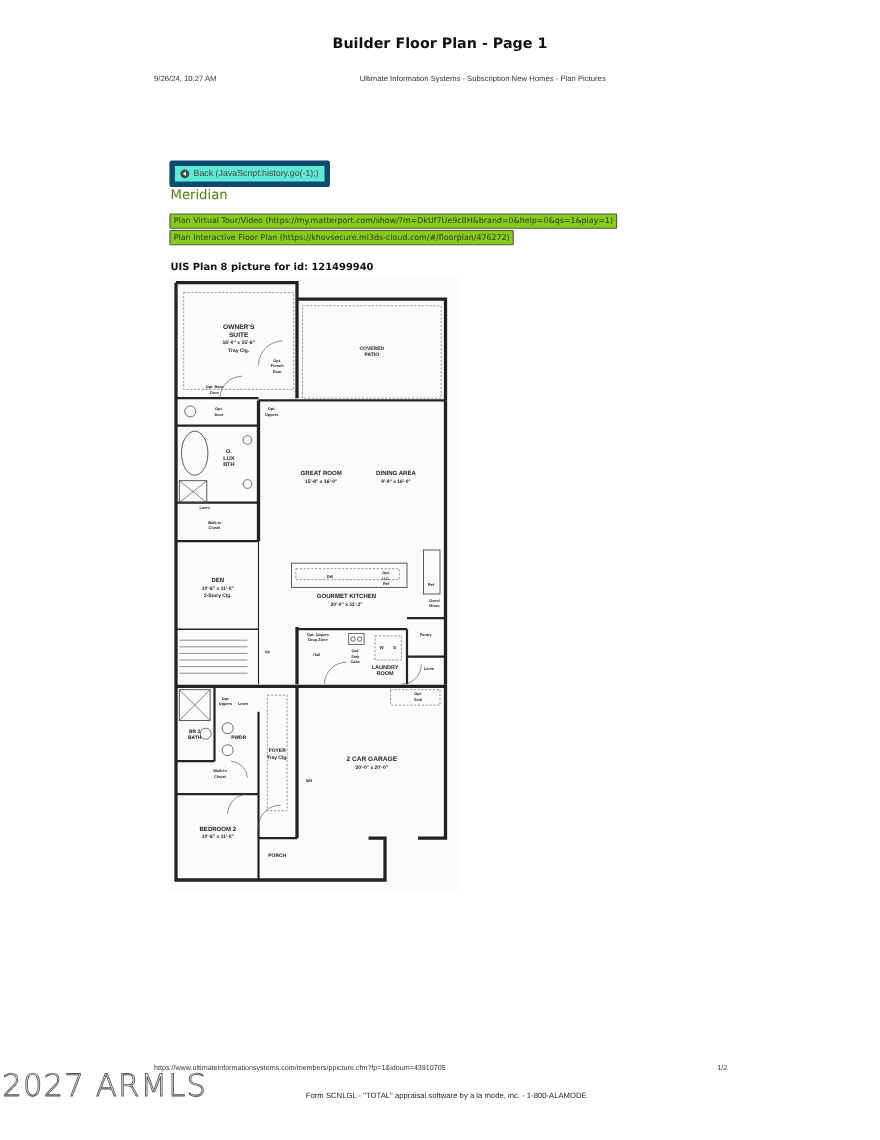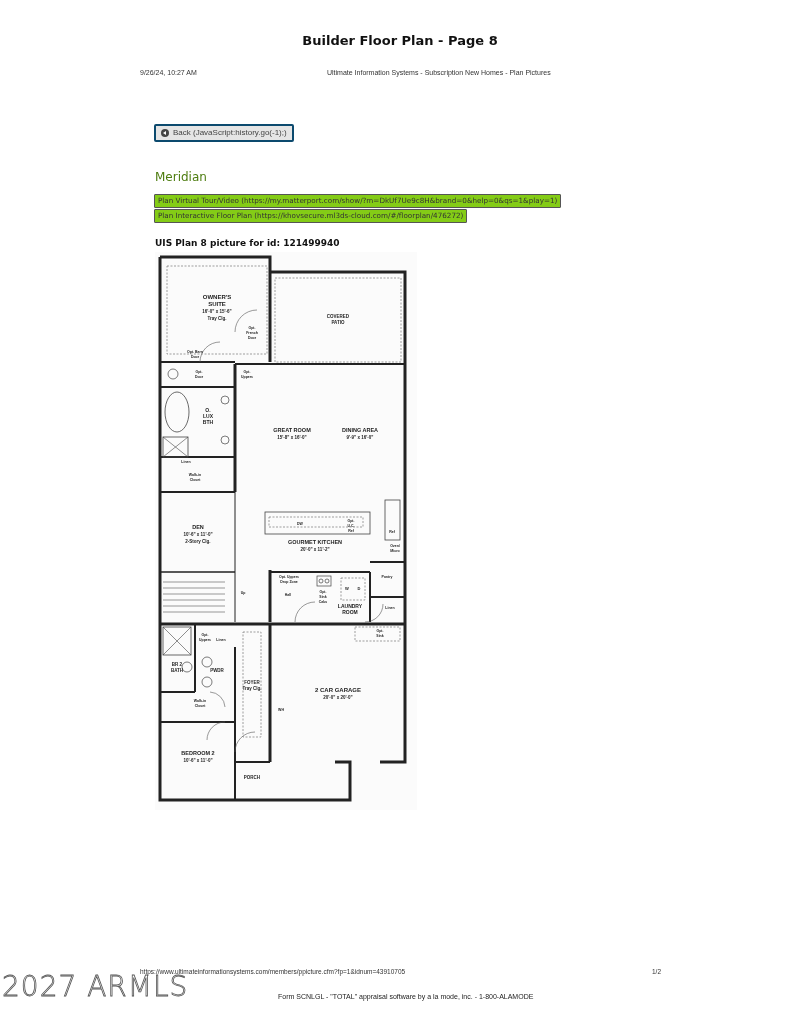--- a/index.html
+++ b/index.html
@@ -1,37 +1,37 @@
 <!DOCTYPE html>
 <html><head>
 <meta charset="utf-8">
 <style>
   html, body { margin: 0; padding: 0; background: #ffffff; }
   body { width: 800px; height: 1036px; position: relative; overflow: hidden; font-family: "Liberation Sans", sans-serif; color: #111; }
   .abs { position: absolute; }
   .title { left: 0; width: 800px; top: 33px; text-align: center; font-family: "DejaVu Sans", sans-serif; font-weight: bold; font-size: 13px; color: #111; }
   .hdr-left { left: 140px; top: 69px; font-size: 7px; color: #333; }
   .hdr-center { left: 327px; top: 69px; font-size: 7px; color: #333; }
-  .back-btn { left: 154px; top: 124px; height: 14px; padding: 0 5px; border: 2px solid #0c4a6e; border-radius: 2px; font-size: 8px; line-height: 14px; color: #444; display: flex; align-items: center; gap: 4px; background: #e5e5e5; }
+  .back-btn { left: 154px; top: 146px; height: 14px; padding: 0 5px; border: 5px solid #0c4a6e; border-radius: 2px; font-size: 8px; line-height: 14px; color: #444; display: flex; align-items: center; gap: 4px; background: #5eead4; }
   .back-icon { width: 8px; height: 8px; border-radius: 50%; background: #444; position: relative; display: inline-block; }
   .back-icon::after { content: ""; position: absolute; left: 2px; top: 2px; width: 0; height: 0; border-top: 2px solid transparent; border-bottom: 2px solid transparent; border-right: 3px solid #fff; }
   .plan-name { left: 155px; top: 170px; font-family: "DejaVu Sans", sans-serif; font-size: 12px; color: #4d7c0f; }
   .link-box { left: 154px; height: 12px; padding: 0 3px; border: 1px solid #555; border-radius: 1px; font-family: "DejaVu Sans", sans-serif; font-size: 7.2px; line-height: 12px; color: #333; white-space: nowrap; background: #84cc16; }
   .pic-heading { left: 155px; top: 238px; font-family: "DejaVu Sans", sans-serif; font-weight: bold; font-size: 9px; color: #111; }
   .plan-wrap { left: 155px; top: 252px; width: 262px; height: 558px; background: #fbfbfb; }
   .footer-url { left: 140px; top: 968px; font-size: 6.5px; color: #333; }
   .footer-page { left: 652px; top: 968px; font-size: 6.5px; color: #333; }
   .footer-form { left: 278px; top: 993px; font-size: 7px; color: #222; }
   .watermark { left: 2px; top: 970px; font-family: "DejaVu Sans", sans-serif; font-size: 28px; font-weight: 200; color: #fff; -webkit-text-stroke: 0.8px #555; letter-spacing: 1px; }
   svg text { font-family: "Liberation Sans", sans-serif; font-weight: bold; fill: #222; }
 </style>
 </head>
 <body>
 
-<div class="abs title">Builder Floor Plan - Page 8</div>
+<div class="abs title">Builder Floor Plan - Page 1</div>
 <div class="abs hdr-left">9/26/24, 10:27 AM</div>
 <div class="abs hdr-center">Ultimate Information Systems - Subscription New Homes - Plan Pictures</div>
 
 <div class="abs back-btn">
   <span class="back-icon"></span>
   <span>Back (JavaScript:history.go(-1);)</span>
 </div>
 
 <div class="abs plan-name">Meridian</div>
 <div class="abs link-box" style="top:194px;">Plan Virtual Tour/Video (https://my.matterport.com/show/?m=DkUf7Ue9c8H&amp;brand=0&amp;help=0&amp;qs=1&amp;play=1)</div>

